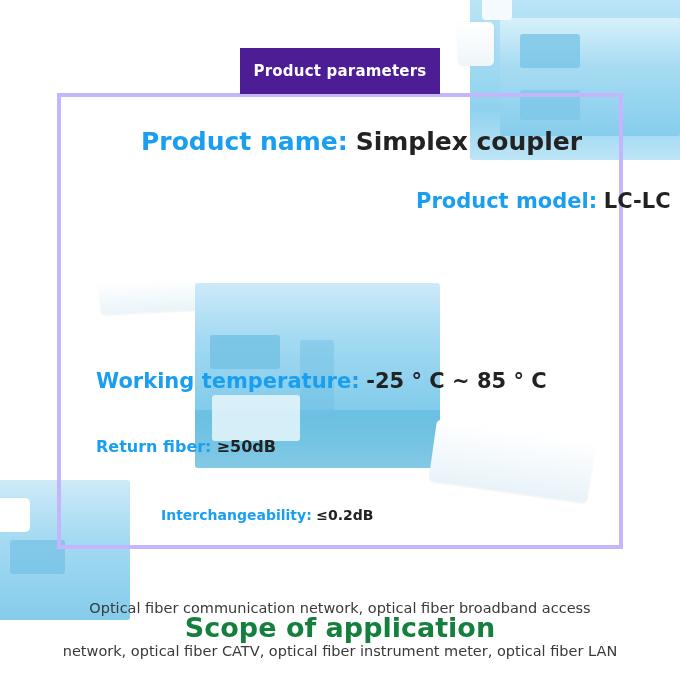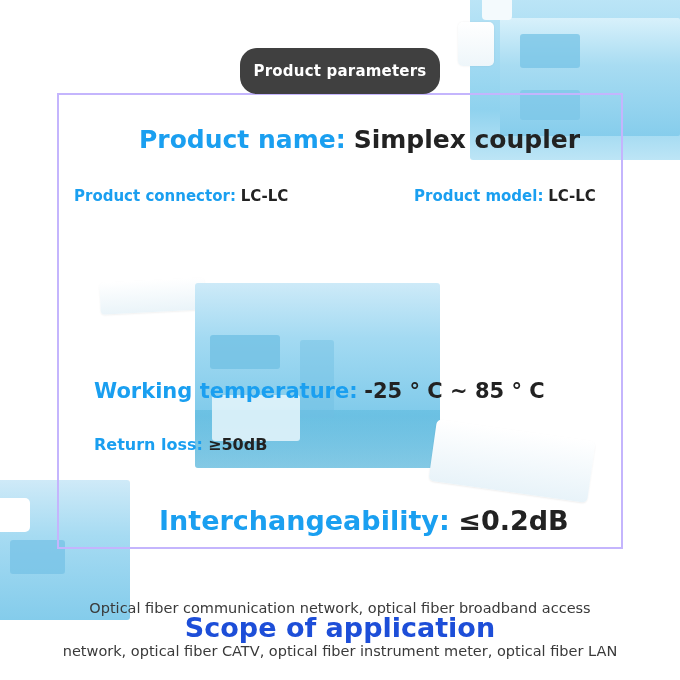--- a/index.html
+++ b/index.html
@@ -173,43 +173,42 @@
     border-radius: 5px;
   }
 
   
   .header-tab {
     position: absolute;
     left: 240px;
     top: 48px;
     width: 200px;
     height: 46px;
-    background: #404040;
+    background: #4c1d95;
     display: flex;
     align-items: center;
     justify-content: center;
     z-index: 5;
-    border-radius: 17px;
   }
   .header-tab span {
     color: #ffffff;
     font-size: 15px;
     font-weight: bold;
     letter-spacing: .2px;
     font-family: "DejaVu Sans", sans-serif;
   }
 
   
   .spec-box {
     position: absolute;
     left: 57px;
     top: 93px;
     width: 566px;
     height: 456px;
-    border: 2px solid #c4b5fd;
+    border: 4px solid #c4b5fd;
     box-sizing: border-box;
     z-index: 4;
   }
 
   .spec-row {
     position: absolute;
     white-space: nowrap;
   }
   .lbl {
     color: #1a9ff0;
@@ -228,59 +227,59 @@
   .r-name .val { font-weight: bold; }
 
   .r-conn {
     left: 15px;
     top: 92px;
     font-size: 15px;
   }
   .r-model {
     left: 355px;
     top: 92px;
-    font-size: 15px;
+    font-size: 21px;
     text-align: right;
   }
   .r-rep {
     left: 78px;
     top: 152px;
     font-size: 23px;
   }
   .r-ins {
     left: 140px;
     top: 222px;
     font-size: 21px;
   }
   .r-temp {
     left: 35px;
-    top: 284px;
+    top: 272px;
     font-size: 21px;
   }
   .r-ret {
     left: 35px;
     top: 340px;
     font-size: 16px;
   }
   .r-inter {
     left: 100px;
     top: 410px;
-    font-size: 27px;
+    font-size: 14px;
   }
 
   
   .scope-title {
     position: absolute;
     left: 0;
     top: 612px;
     width: 680px;
     text-align: center;
     font-size: 27px;
     font-weight: bold;
-    color: #1d4ed8;
+    color: #15803d;
     z-index: 3;
   }
   .footer-line {
     position: absolute;
     width: 680px;
     text-align: center;
     color: #3a3a3a;
     font-size: 14.5px;
     z-index: 6;
   }
@@ -315,39 +314,35 @@
     <span>Product parameters</span>
   </div>
 
   <div class="spec-box">
 
     <div class="spec-row r-name">
       <span class="lbl">Product name:</span>
       <span class="val">Simplex coupler</span>
     </div>
 
-    <div class="spec-row r-conn">
-      <span class="lbl">Product connector:</span>
-      <span class="val">LC-LC</span>
-    </div>
 
     <div class="spec-row r-model">
       <span class="lbl">Product model:</span>
       <span class="val">LC-LC</span>
     </div>
 
 
 
     <div class="spec-row r-temp">
       <span class="lbl">Working temperature:</span>
       <span class="val">-25 ° C ~ 85 ° C</span>
     </div>
 
     <div class="spec-row r-ret">
-      <span class="lbl">Return loss:</span>
+      <span class="lbl">Return fiber:</span>
       <span class="val">≥50dB</span>
     </div>
 
     <div class="spec-row r-inter">
       <span class="lbl">Interchangeability:</span>
       <span class="val">≤0.2dB</span>
     </div>
 
   </div>
 

